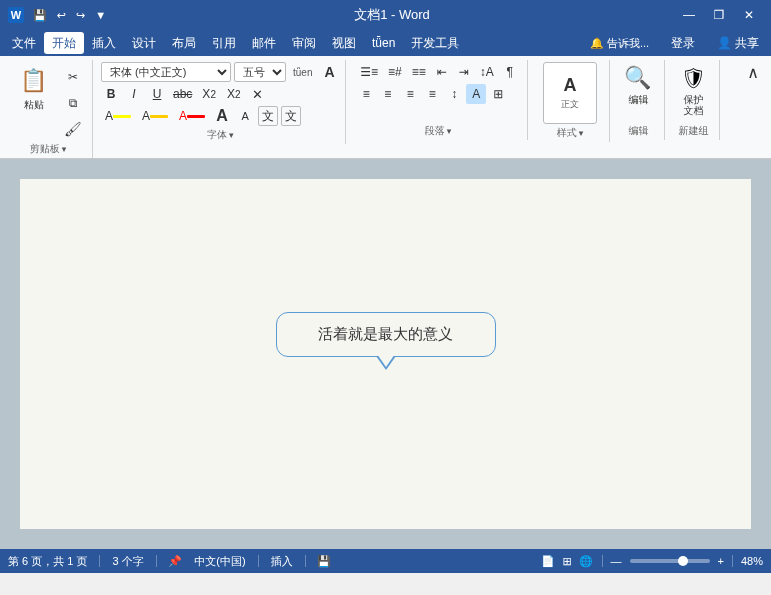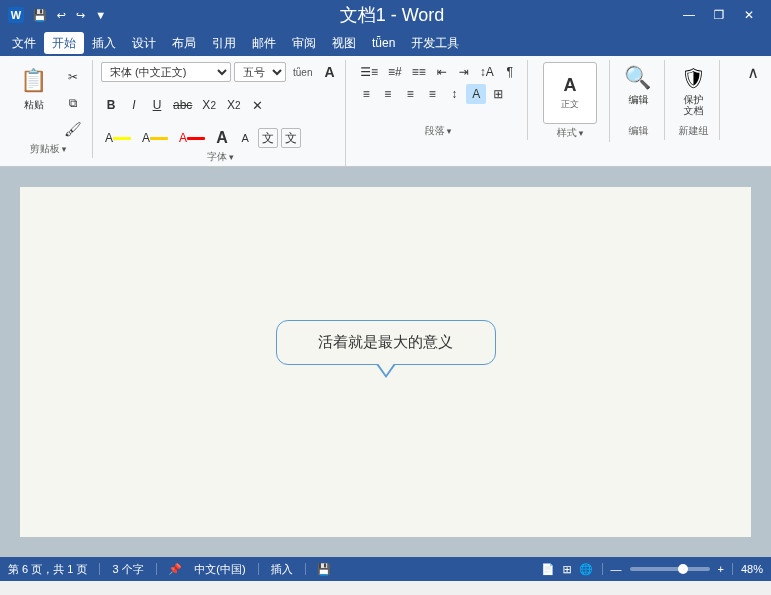--- a/index.html
+++ b/index.html
@@ -9,21 +9,21 @@
     .title-bar {
       background: #2b579a;
       height: 30px;
       display: flex;
       align-items: center;
       justify-content: space-between;
       padding: 0 8px;
       color: white;
     }
     .title-bar-left { display: flex; align-items: center; gap: 6px; }
-    .title-bar-center { flex: 1; text-align: center; font-size: 18px; color: white; }
+    .title-bar-center { flex: 1; text-align: center; font-size: 13px; color: white; }
     .title-bar-right { display: flex; gap: 2px; }
     .title-btn {
       width: 28px; height: 20px;
       display: flex; align-items: center; justify-content: center;
       font-size: 12px; cursor: pointer; color: white;
       border-radius: 2px;
     }
     .wb-icon { width: 16px; height: 16px; background: #1565c0; border-radius: 2px; display: flex; align-items: center; justify-content: center; }
     .quick-access { display: flex; align-items: center; gap: 4px; }
     .qa-btn { font-size: 11px; color: white; cursor: pointer; padding: 2px 3px; border-radius: 2px; }
@@ -105,21 +105,21 @@
 
     .rb-medium {
       display: flex; flex-direction: column; align-items: center;
       width: 40px; cursor: pointer; border-radius: 3px;
       padding: 2px 3px; gap: 2px;
     }
     .rb-medium .icon-area { width: 28px; height: 28px; display: flex; align-items: center; justify-content: center; font-size: 18px; }
     .rb-medium .label { font-size: 10px; text-align: center; line-height: 1.1; color: #333; }
 
     .font-controls {
-      display: flex; flex-direction: column; gap: 13px;
+      display: flex; flex-direction: column; gap: 2px;
     }
     .font-row1 { display: flex; align-items: center; gap: 3px; }
     .font-row2 { display: flex; align-items: center; gap: 2px; }
     .font-row3 { display: flex; align-items: center; gap: 2px; }
 
     .font-select {
       height: 20px; border: 1px solid #bbb; border-radius: 2px;
       font-size: 11px; padding: 0 4px; cursor: pointer;
       background: white; color: #333;
     }
@@ -263,20 +263,27 @@
   <div class="menu-item active">开始</div>
   <div class="menu-item">插入</div>
   <div class="menu-item">设计</div>
   <div class="menu-item">布局</div>
   <div class="menu-item">引用</div>
   <div class="menu-item">邮件</div>
   <div class="menu-item">审阅</div>
   <div class="menu-item">视图</div>
   <div class="menu-item">tǖen</div>
   <div class="menu-item">开发工具</div>
+  <div style="margin-left:auto; display:flex; align-items:center; gap:6px;">
+    <div class="menu-item" style="font-size:11px;">🔔 告诉我...</div>
+    <div class="menu-item">登录</div>
+    <div class="menu-item">
+      <span style="margin-right:3px;">👤</span>共享
+    </div>
+  </div>
 </div>
 
 <div class="ribbon-container">
   <div class="ribbon">
     <div class="ribbon-groups">
 
       <div class="ribbon-group">
         <div class="ribbon-group-content">
           <div class="rb-large">
             <div class="icon-area">📋</div>

